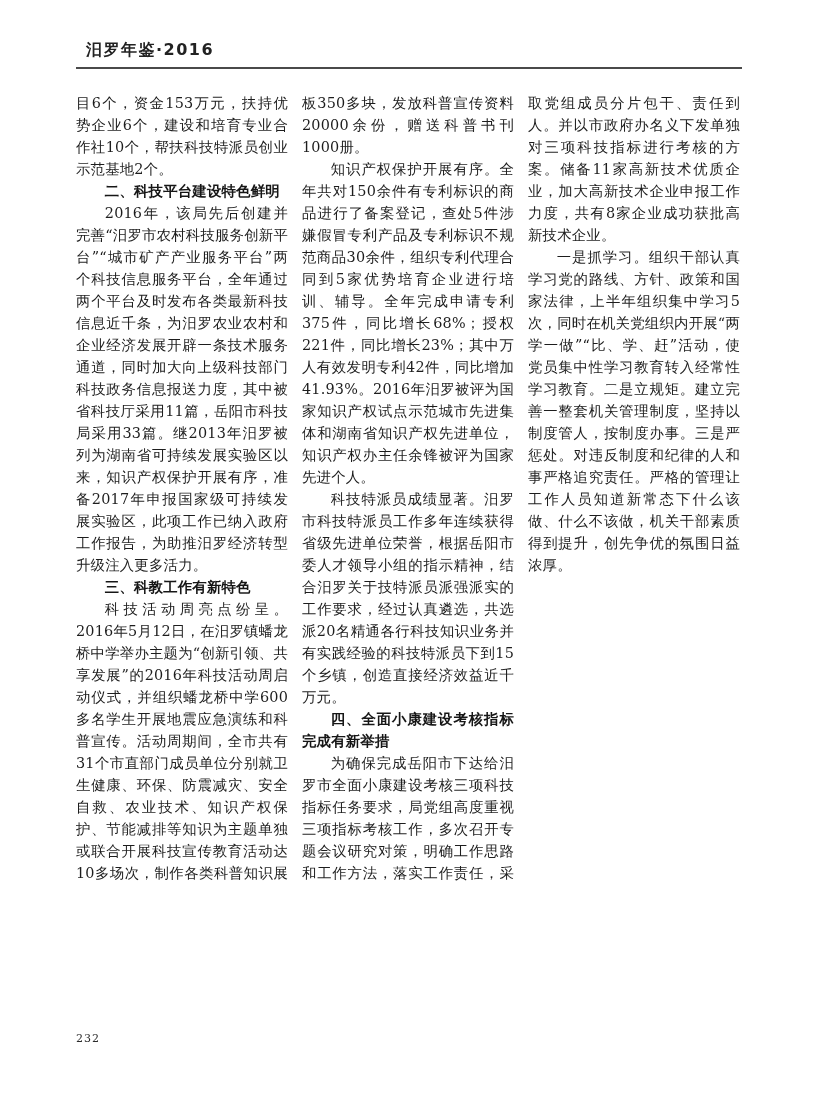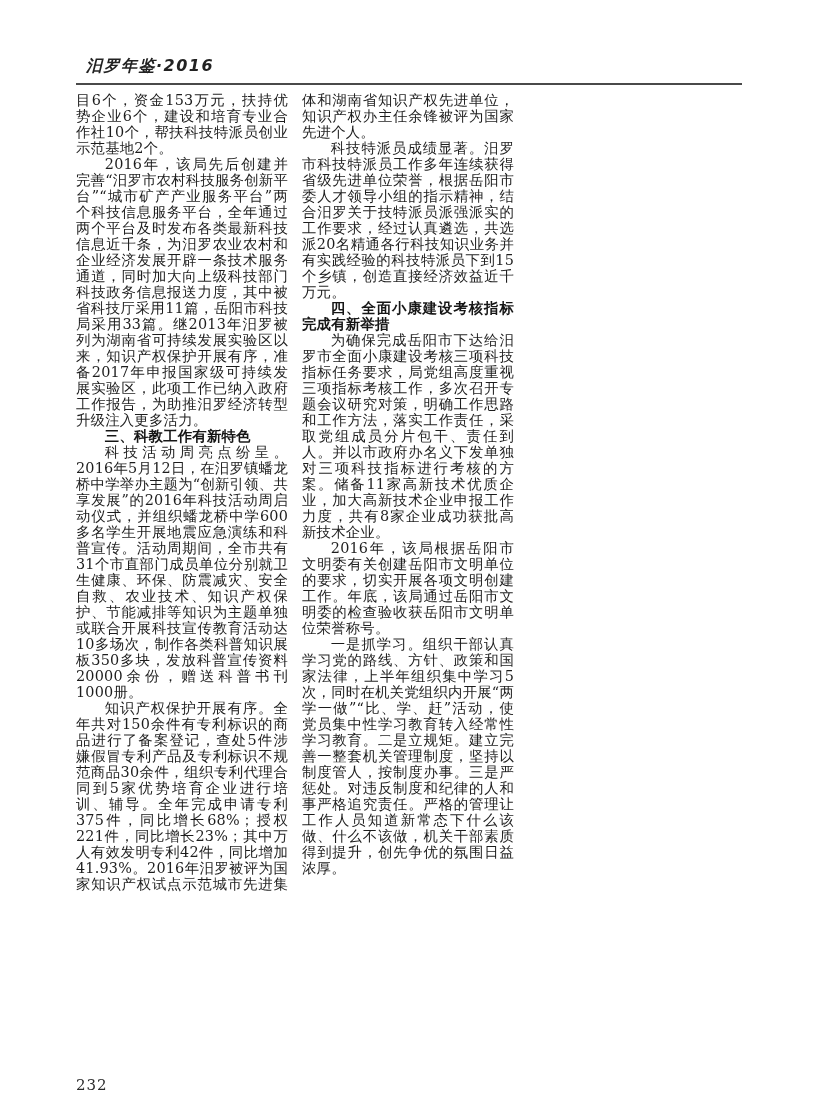--- a/index.html
+++ b/index.html
@@ -8,23 +8,22 @@
     width: 816px;
     height: 1099px;
     background: #ffffff;
     font-family: "DejaVu Serif", serif;
     color: #1d1d1d;
     overflow: hidden;
   }
   .header {
     position: absolute;
     left: 76px;
-    top: 56px;
+    top: 40px;
     width: 666px;
-    font-style: italic;
   }
   .header-title {
     font-family: "DejaVu Sans", sans-serif;
     font-weight: bold;
     font-size: 16px;
     letter-spacing: 1.5px;
     padding-left: 10px;
     color: #222222;
   }
   .header-rule {
@@ -36,65 +35,65 @@
     position: absolute;
     left: 76px;
     top: 92px;
     width: 664px;
     height: 800px;
     overflow: hidden;
     column-count: 3;
     column-gap: 14px;
     column-fill: auto;
     font-size: 14.4px;
-    line-height: 16px;
+    line-height: 22px;
     text-align: justify;
     text-justify: inter-ideograph;
     letter-spacing: 0.2px;
   }
   .para {
     margin: 0;
     text-indent: 2em;
   }
   .para.no-indent { text-indent: 0; }
   .heading {
     margin: 0;
     text-indent: 2em;
     font-size: 14.4px;
     font-weight: bold;
     font-family: "DejaVu Sans", sans-serif;
     color: #161616;
   }
   .page-number {
     position: absolute;
     left: 76px;
-    top: 1076px;
-    font-size: 15px;
+    top: 1032px;
+    font-size: 11px;
     color: #2a2a2a;
     letter-spacing: 1px;
   }
 </style>
 </head>
 <body>
 
 <div class="page">
 
   <div class="header">
     <div class="header-title">汨罗年鉴·2016</div>
     <div class="header-rule"></div>
   </div>
 
   <div class="content">
     <p class="para no-indent">目6个，资金153万元，扶持优势企业6个，建设和培育专业合作社10个，帮扶科技特派员创业示范基地2个。</p>
+    <h3 class="heading">二、科技平台建设特色鲜明</h3>
     <p class="para">2016年，该局先后创建并完善“汨罗市农村科技服务创新平台”“城市矿产产业服务平台”两个科技信息服务平台，全年通过两个平台及时发布各类最新科技信息近千条，为汨罗农业农村和企业经济发展开辟一条技术服务通道，同时加大向上级科技部门科技政务信息报送力度，其中被省科技厅采用11篇，岳阳市科技局采用33篇。继2013年汨罗被列为湖南省可持续发展实验区以来，知识产权保护开展有序，准备2017年申报国家级可持续发展实验区，此项工作已纳入政府工作报告，为助推汨罗经济转型升级注入更多活力。</p>
     <h3 class="heading">三、科教工作有新特色</h3>
     <p class="para">科技活动周亮点纷呈。2016年5月12日，在汨罗镇蟠龙桥中学举办主题为“创新引领、共享发展”的2016年科技活动周启动仪式，并组织蟠龙桥中学600多名学生开展地震应急演练和科普宣传。活动周期间，全市共有31个市直部门成员单位分别就卫生健康、环保、防震减灾、安全自救、农业技术、知识产权保护、节能减排等知识为主题单独或联合开展科技宣传教育活动达10多场次，制作各类科普知识展板350多块，发放科普宣传资料20000余份，赠送科普书刊1000册。</p>
     <p class="para">知识产权保护开展有序。全年共对150余件有专利标识的商品进行了备案登记，查处5件涉嫌假冒专利产品及专利标识不规范商品30余件，组织专利代理合同到5家优势培育企业进行培训、辅导。全年完成申请专利375件，同比增长68%；授权221件，同比增长23%；其中万人有效发明专利42件，同比增加41.93%。2016年汨罗被评为国家知识产权试点示范城市先进集体和湖南省知识产权先进单位，知识产权办主任余锋被评为国家先进个人。</p>
     <p class="para">科技特派员成绩显著。汨罗市科技特派员工作多年连续获得省级先进单位荣誉，根据岳阳市委人才领导小组的指示精神，结合汨罗关于技特派员派强派实的工作要求，经过认真遴选，共选派20名精通各行科技知识业务并有实践经验的科技特派员下到15个乡镇，创造直接经济效益近千万元。</p>
     <h3 class="heading">四、全面小康建设考核指标完成有新举措</h3>
     <p class="para">为确保完成岳阳市下达给汨罗市全面小康建设考核三项科技指标任务要求，局党组高度重视三项指标考核工作，多次召开专题会议研究对策，明确工作思路和工作方法，落实工作责任，采取党组成员分片包干、责任到人。并以市政府办名义下发单独对三项科技指标进行考核的方案。储备11家高新技术优质企业，加大高新技术企业申报工作力度，共有8家企业成功获批高新技术企业。</p>
-    <p class="para">2016年，该局根据岳阳市文明委有关创建岳阳市文明单位的要求，切实开展各项文明创建工作。年底，该局通过岳阳市文明委的检查验收获岳阳市文明单位荣誉称号。</p>
     <p class="para">一是抓学习。组织干部认真学习党的路线、方针、政策和国家法律，上半年组织集中学习5次，同时在机关党组织内开展“两学一做”“比、学、赶”活动，使党员集中性学习教育转入经常性学习教育。二是立规矩。建立完善一整套机关管理制度，坚持以制度管人，按制度办事。三是严惩处。对违反制度和纪律的人和事严格追究责任。严格的管理让工作人员知道新常态下什么该做、什么不该做，机关干部素质得到提升，创先争优的氛围日益浓厚。</p>
   </div>
 
   <div class="page-number">232</div>
 
 </div>
 
 </body></html>

